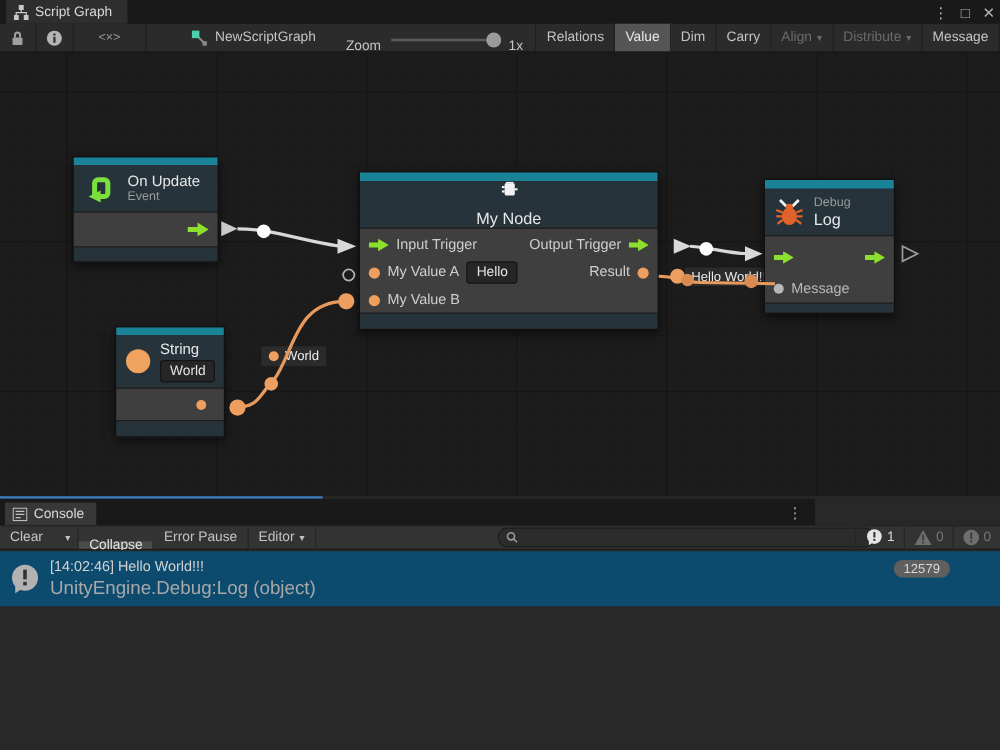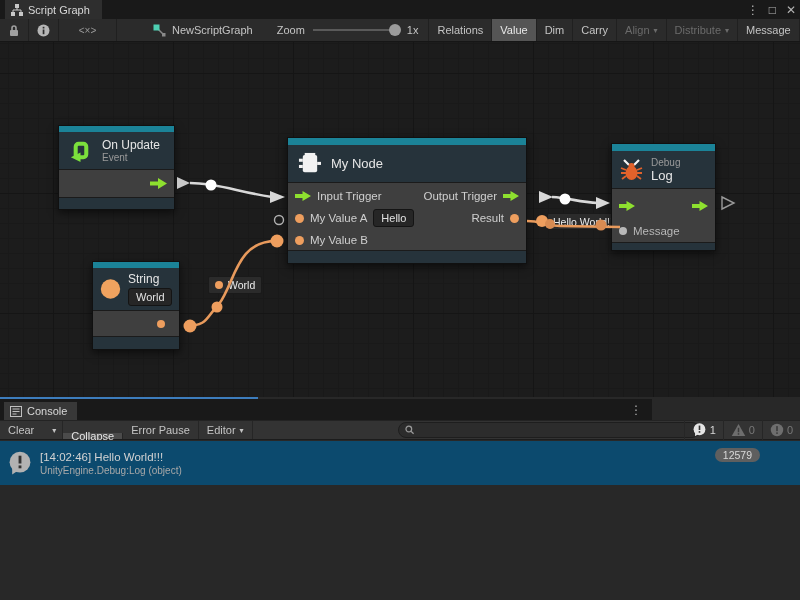--- a/index.html
+++ b/index.html
@@ -17,21 +17,21 @@
   .win-controls span { cursor:default; }
   
   .gtoolbar { position:absolute; top:19px; left:0; width:800px; height:23px;
     background:#2b2b2b; border-bottom:1px solid #161616; display:flex; align-items:stretch; color:#c4c4c4; }
   .tbtn { display:flex; align-items:center; padding:0 8px; border-right:1px solid #202020; white-space:nowrap; }
   .tbtn.active { background:#555555; color:#e8e8e8; }
   .tbtn.disabled { color:#6b6b6b; }
   .tbtn .caret { font-size:8px; margin-left:4px; }
   .tool-spacer { flex:0 0 26px; }
   .graphname { display:flex; align-items:center; gap:6px; padding:0 10px; }
-  .zoomctl { display:flex; align-items:center; gap:8px; padding:0 10px 0 14px; }
+  .zoomctl { display:flex; gap:8px; padding:12px 10px 0 14px; }
   .zoom-track { width:86px; height:2px; background:#5a5a5a; position:relative; }
   .zoom-handle { position:absolute; right:-2px; top:-5px; width:12px; height:12px; border-radius:50%; background:#9b9b9b; }
   
   .canvas { position:absolute; top:42px; left:0; width:800px; height:355px;
     background-color:#1c1c1c;
     background-image:
       linear-gradient(#151515 1px, transparent 1px),
       linear-gradient(90deg,#151515 1px, transparent 1px),
       linear-gradient(#191919 1px, transparent 1px),
       linear-gradient(90deg,#191919 1px, transparent 1px);
@@ -71,21 +71,21 @@
   .csearch input { background:transparent; border:none; outline:none; color:#ddd; font-size:11px; width:100%; font-family:"Liberation Sans",sans-serif; }
   .cbadges { position:absolute; right:0; top:23px; height:20px; display:flex; align-items:stretch; }
   .badge { display:flex; align-items:center; gap:3px; padding:0 7px; border-left:1px solid #262626; }
   .badge .cnt { font-size:11px; color:#d6d6d6; }
   .badge.dim .cnt { color:#787878; }
   .clog { position:absolute; top:43px; left:0; width:800px; height:160px; background:#282828; }
   .logrow { position:absolute; top:1px; left:0; width:800px; height:44px; background:#0c4a6e; display:flex; align-items:center; }
   .logicon { flex:0 0 40px; display:flex; justify-content:center; }
   .logtext { display:flex; flex-direction:column; gap:2px; }
   .logtext .l1 { color:#d2d2d2; font-size:11.5px; }
-  .logtext .l2 { color:#a8a8a8; font-size:10px; }
+  .logtext .l2 { color:#a8a8a8; font-size:15px; }
   .logcount { position:absolute; right:40px; top:7px; background:#5f5f5f; color:#d8d8d8;
     border-radius:9px; padding:1px 8px; font-size:10.5px; }
 </style>
 </head>
 <body>
 
 <div class="tabbar">
   <div class="doc-tab">
     <svg width="12" height="12" viewBox="0 0 12 12">
       <rect x="4" y="0" width="4" height="4" fill="#c8c8c8"></rect>
@@ -203,21 +203,21 @@
       </div>
     </div>
     <div class="n-body" style="height:27px; display:flex; align-items:center; justify-content:flex-end; padding-right:14px;">
       <span class="pdot" style="width:8px; height:8px;"></span>
     </div>
     <div class="n-footer" style="height:12px;"></div>
   </div>
 
   <div class="node" style="left:287px; top:95px; width:240px;">
     <div class="n-accent" style="height:7px;"></div>
-    <div class="n-title" style="height:37px;">
+    <div class="n-title" style="height:37px;flex-direction:column;">
       <svg width="25" height="23" viewBox="0 0 26 24">
         <rect x="6" y="3" width="15" height="18" rx="2" fill="#f2f2f2"></rect>
         <rect x="2" y="7" width="4" height="3.2" fill="#f2f2f2"></rect>
         <rect x="2" y="13.5" width="4" height="3.2" fill="#f2f2f2"></rect>
         <rect x="21" y="10.3" width="4" height="3.2" fill="#f2f2f2"></rect>
         <rect x="8" y="1" width="11" height="2.4" fill="#f2f2f2"></rect>
       </svg>
       <div class="t-main" style="font-size:13px;">My Node</div>
     </div>
     <div class="n-body" style="height:69px; padding-top:2px;">

